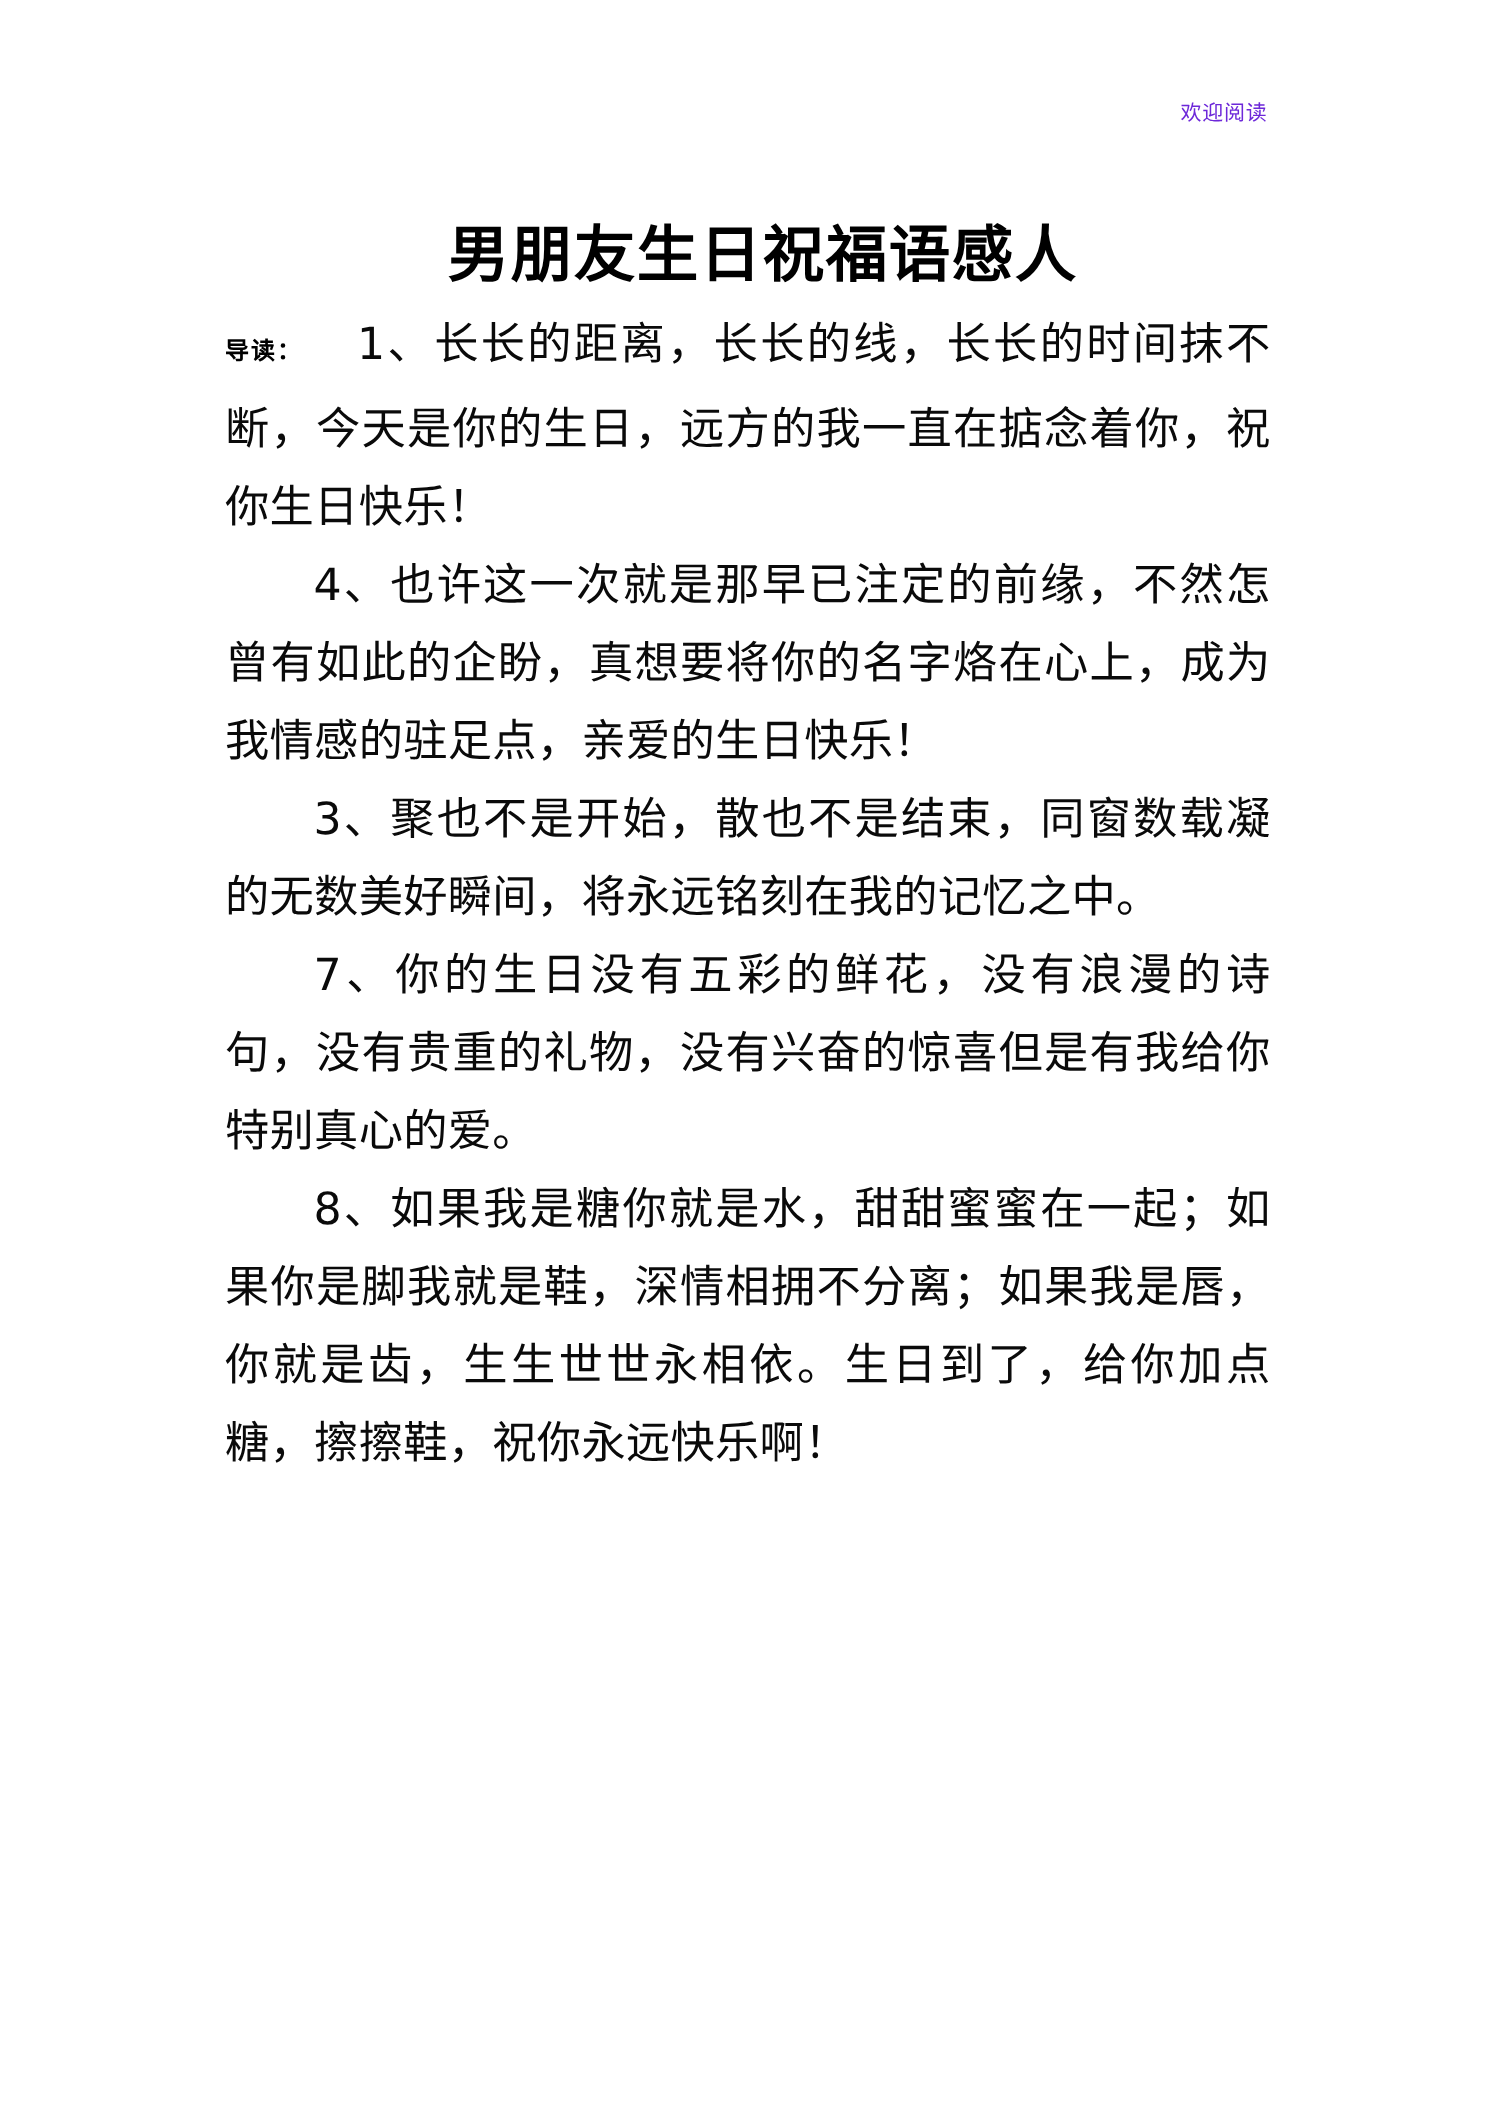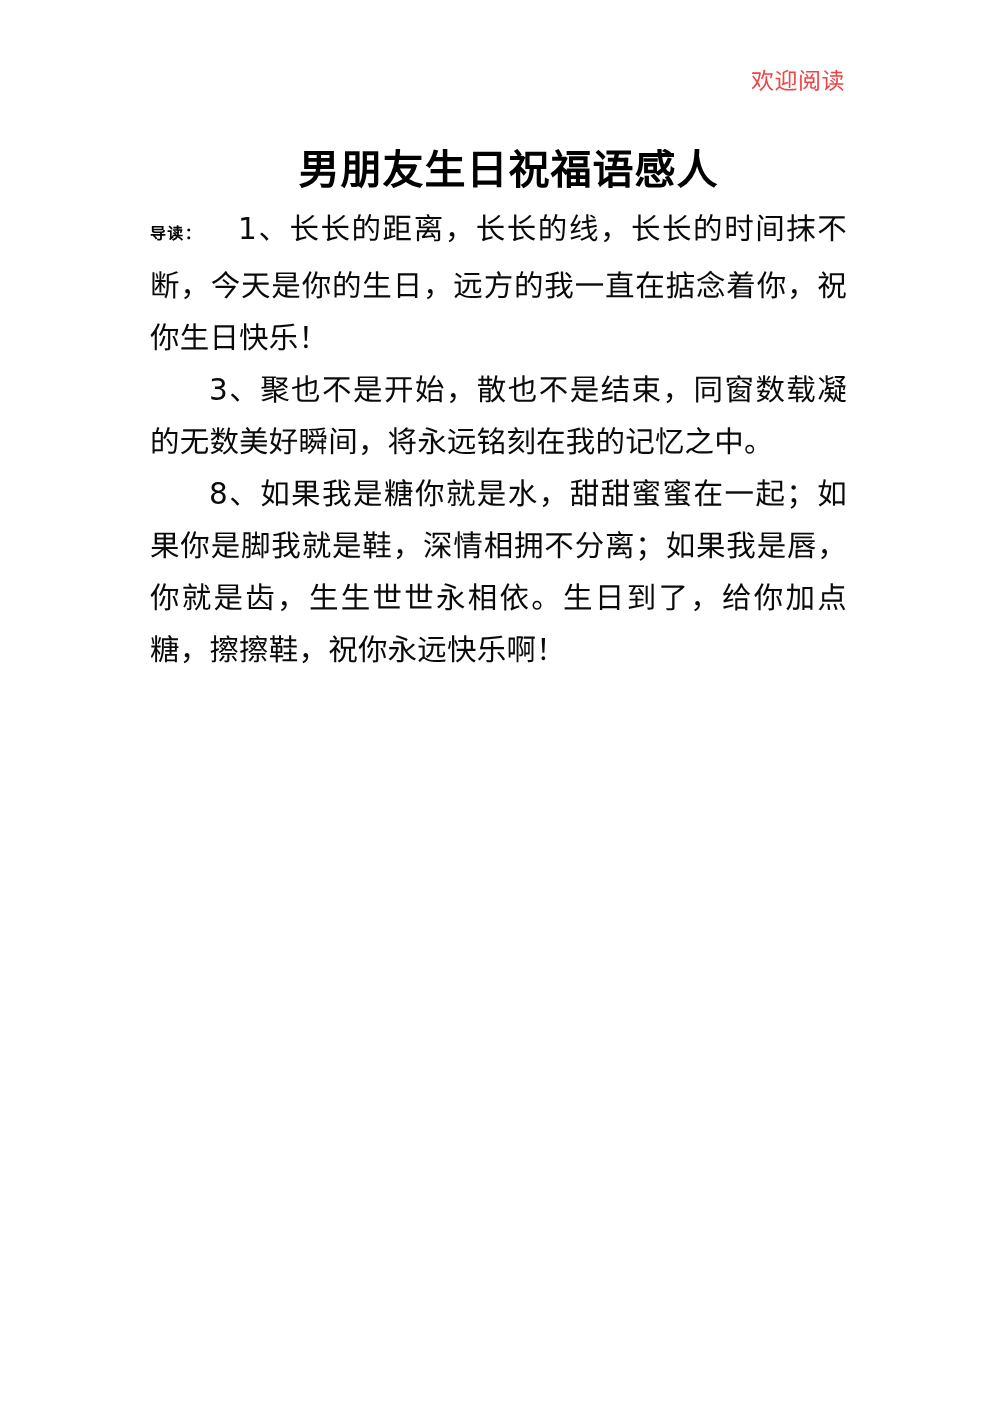--- a/index.html
+++ b/index.html
@@ -24,24 +24,24 @@
     box-sizing: border-box;
   }
 
   
   .page-header {
     position: absolute;
     top: 68px;
     left: 152px;
     right: 148px;
     text-align: right;
-    font-size: 23px;
+    font-size: 14px;
     line-height: 1.2;
     letter-spacing: 0.5px;
-    color: #ef4444;
+    color: #6d28d9;
     font-weight: 400;
   }
 
   
   .doc-title {
     position: absolute;
     top: 133px;
     left: 0;
     width: 993px;
     text-align: center;
@@ -98,26 +98,32 @@
   <h1 class="doc-title">男朋友生日祝福语感人</h1>
 
   <div class="doc-body">
 
     <p class="para has-lead">
       <span class="lead-label">导读：</span><span>1、长长的距离，长长的线，长长的时间抹不断，今天是你的生日，远方的我一直在掂念着你，祝你生日快乐！</span>
     </p>
 
 
 
+    <p class="para">
+      <span>4、也许这一次就是那早已注定的前缘，不然怎曾有如此的企盼，真想要将你的名字烙在心上，成为我情感的驻足点，亲爱的生日快乐！</span>
+    </p>
 
 
     <p class="para">
       <span>3、聚也不是开始，散也不是结束，同窗数载凝的无数美好瞬间，将永远铭刻在我的记忆之中。</span>
     </p>
 
+    <p class="para">
+      <span>7、你的生日没有五彩的鲜花，没有浪漫的诗句，没有贵重的礼物，没有兴奋的惊喜但是有我给你特别真心的爱。</span>
+    </p>
 
     <p class="para">
       <span>8、如果我是糖你就是水，甜甜蜜蜜在一起；如果你是脚我就是鞋，深情相拥不分离；如果我是唇，你就是齿，生生世世永相依。生日到了，给你加点糖，擦擦鞋，祝你永远快乐啊！</span>
     </p>
 
   </div>
 
 </div>
 
 </body></html>

